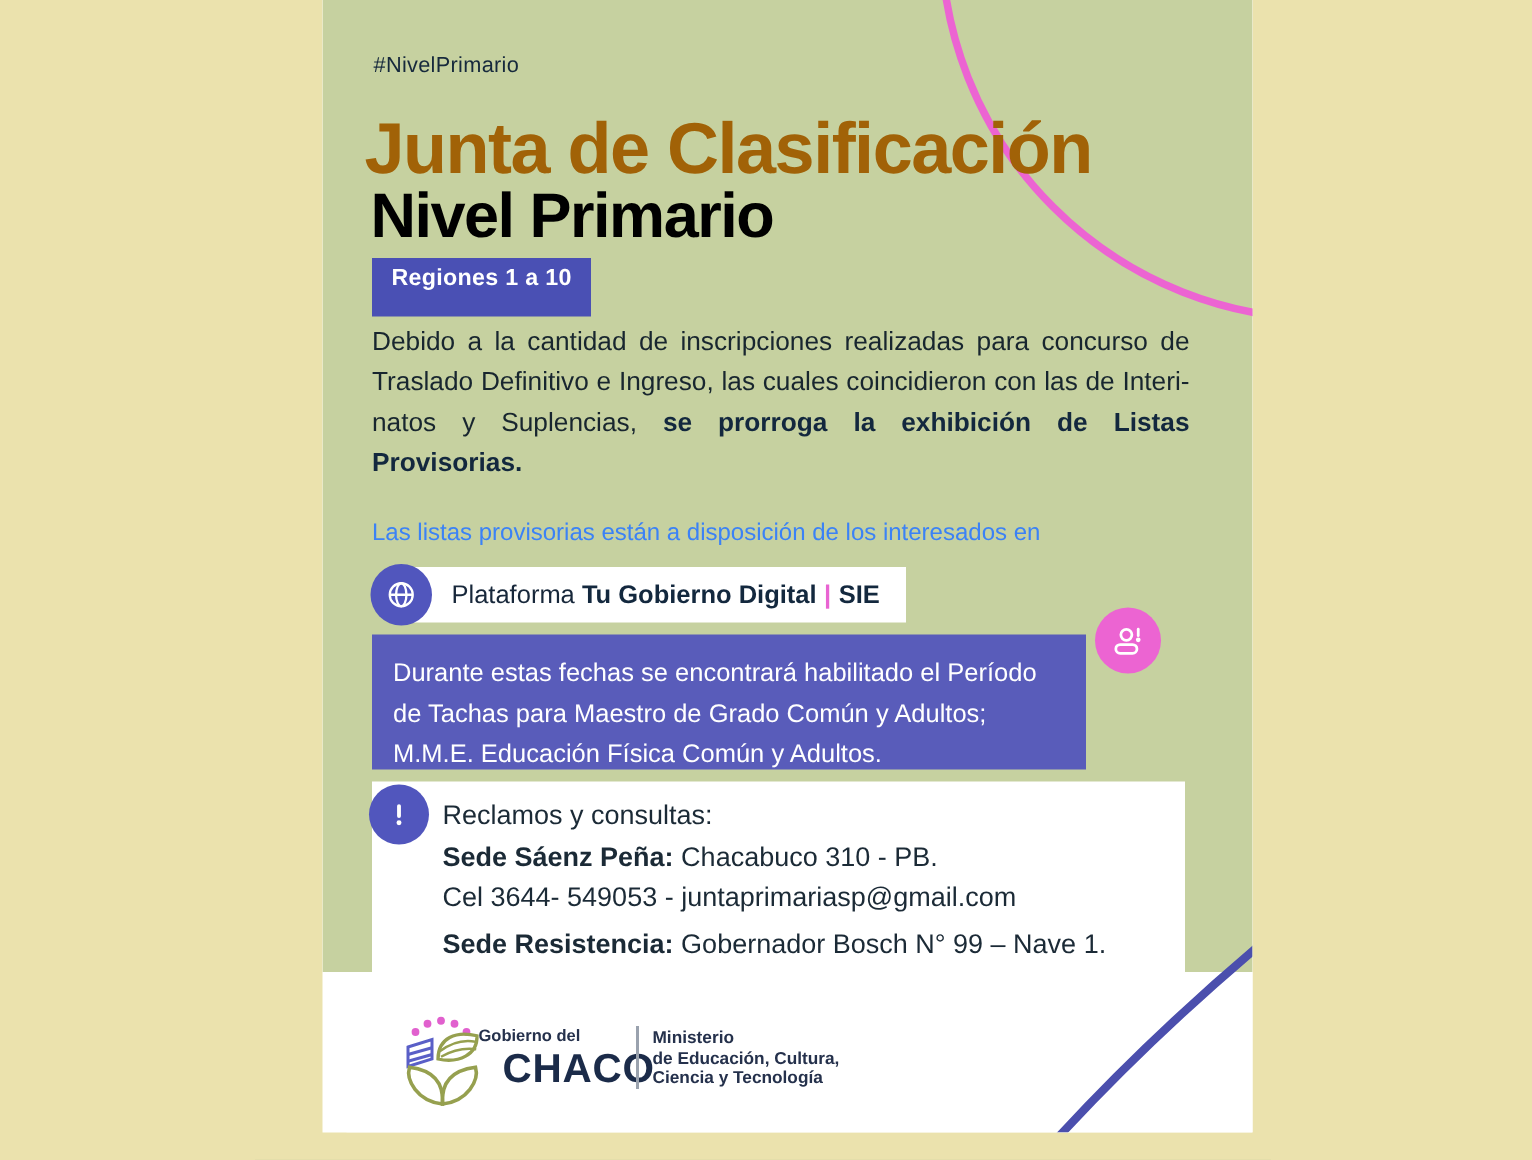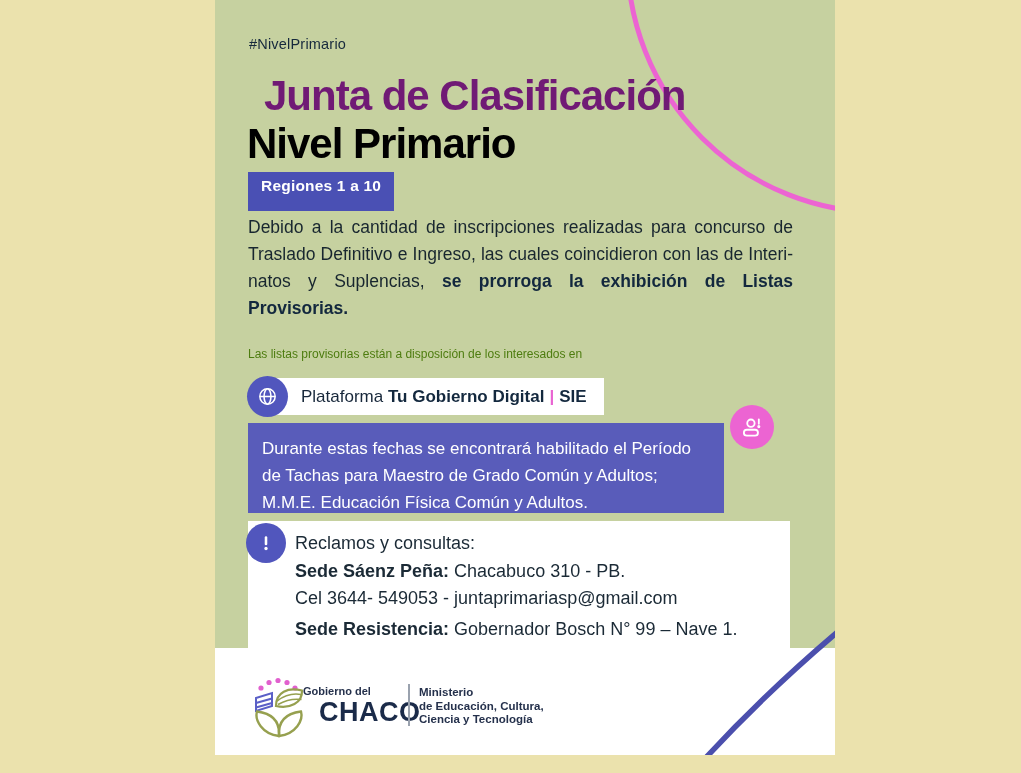--- a/index.html
+++ b/index.html
@@ -14,21 +14,21 @@
     overflow:hidden; background:#fff;
   }
   .green-panel { position:absolute; left:0; top:0; width:620px; height:648px; background:#c6d1a0; }
   .pink-circle {
     position:absolute; left:410px; top:-299px; width:514px; height:514px;
     border:5px solid #ec64d2; border-radius:50%; background:transparent;
   }
   .purple-arc { position:absolute; left:0; top:0; width:620px; height:755px; pointer-events:none; }
 
   .hashtag { position:absolute; left:34px; top:36px; font-size:14.5px; font-weight:500; color:#16293c; letter-spacing:.2px; }
-  .title-1 { position:absolute; left:49px; top:72px;  font-size:42px; font-weight:700; letter-spacing:-1px; color:#701a75; }
+  .title-1 { position:absolute; left:28px; top:72px;  font-size:48px; font-weight:700; letter-spacing:-1px; color:#a16207; }
   .title-2 { position:absolute; left:32px; top:120px; font-size:42px; font-weight:700; letter-spacing:-1px; color:#000000; }
   .badge {
     position:absolute; left:33px; top:172px; background:#4a50b4; color:#fff;
     font-size:15.5px; font-weight:700; padding:5px 13px 16px; letter-spacing:.2px;
   }
   .intro {
     position:absolute; left:33px; top:214px; width:545px;
     font-size:17.5px; line-height:27px; color:#18262f; text-align:justify;
   }
   .intro b, .bar b, .contact b { font-weight:700; color:#13283e; }
@@ -38,21 +38,21 @@
     font-size:17px; color:#17273a; white-space:nowrap;
   }
   .bar-date { left:45px; top:299px; width:530px; padding-left:41px; }
   .bar-platform { left:45px; top:378px; width:344px; padding-left:41px; }
   .icon-circle {
     position:absolute; left:-13px; top:-2px; width:41px; height:41px; border-radius:50%;
     background:#5156bd; display:flex; align-items:center; justify-content:center;
   }
   .sep-pink { color:#e964d2; font-weight:700; padding:0 5px; }
 
-  .lists-line { position:absolute; left:33px; top:347px; font-size:12px; color:#4d7c0f; }
+  .lists-line { position:absolute; left:33px; top:347px; font-size:16px; color:#3b82f6; }
 
   .period-box {
     position:absolute; left:33px; top:423px; width:476px; height:90px;
     background:#595cba; color:#fff; font-size:17px; line-height:27px;
     padding:12px 18px 0 14px;
   }
   .person-badge {
     position:absolute; left:515px; top:405px; width:44px; height:44px; border-radius:50%;
     background:#ec64d2; display:flex; align-items:center; justify-content:center; z-index:3;
   }
@@ -60,21 +60,21 @@
   .contact-box {
     position:absolute; left:33px; top:521px; width:542px; height:127px;
     background:#fff; padding:9px 10px 0 47px; font-size:18px; line-height:27.5px; color:#1b2a36;
   }
   .excl-circle {
     position:absolute; left:-2px; top:2px; width:40px; height:40px; border-radius:50%;
     background:#5156bd; display:flex; align-items:center; justify-content:center;
   }
   .contact-group2 { margin-top:3px; }
 
-  .footer-area { position:absolute; left:0; top:648px; width:620px; height:107px; background:#fff; }
+  .footer-area { position:absolute; left:16px; top:648px; width:620px; height:107px; background:#fff; }
   .logo-svg { position:absolute; left:33px; top:25px; }
   .brand-small { position:absolute; left:88px; top:37px; font-size:11px; font-weight:700; color:#25314c; }
   .brand-big { position:absolute; left:86px; top:49px; font-size:27px; font-weight:700; letter-spacing:.5px; color:#1b2b49;margin-left:18px; }
   .brand-divider { position:absolute; left:193px; top:36px; width:2px; height:42px; background:#9aa2ae; }
   .ministry { position:absolute; left:204px; top:38px; font-size:11.5px; line-height:13.5px; font-weight:700; color:#25314c; }
 </style>
 </head>
 <body>
 
 <div class="stage">

